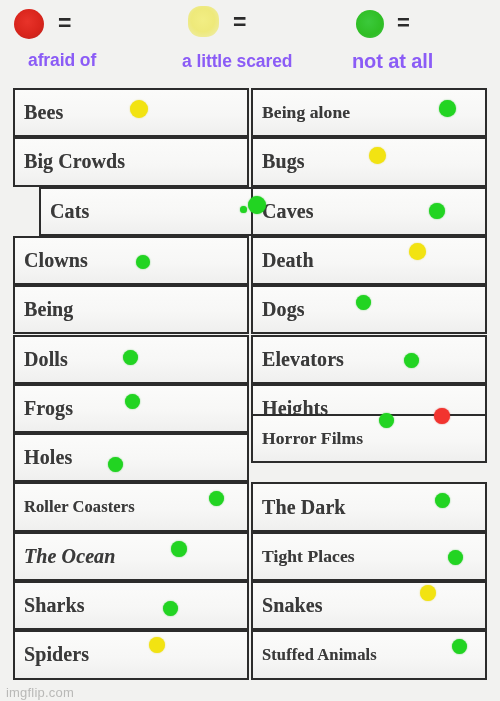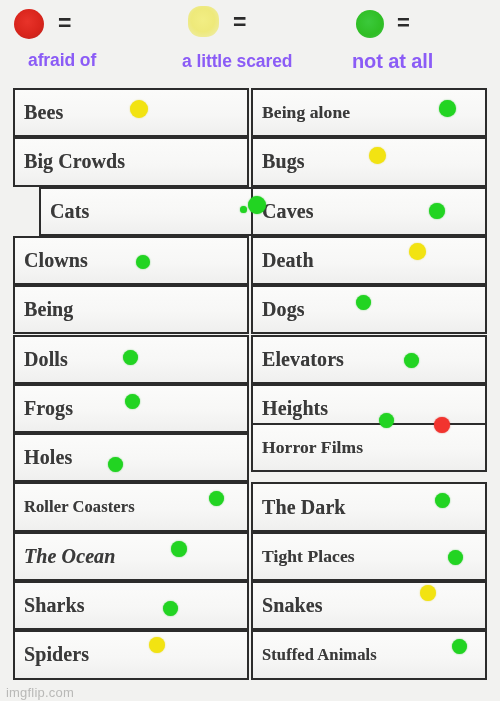--- a/index.html
+++ b/index.html
@@ -224,21 +224,21 @@
         <span class="dot green" style="left: 103px; top: 8px; width: 15px; height: 15px;"></span>
       </div>
       <div class="fear-row" style="top: 246.5px;">
         <span class="fear-label">Elevators</span>
         <span class="dot green" style="left: 151px; top: 16px; width: 15px; height: 15px;"></span>
       </div>
       <div class="fear-row" style="top: 295.8px;">
         <span class="fear-label">Heights</span>
         <span class="dot green" style="left: 126px; top: 27px; width: 15px; height: 15px;"></span>
       </div>
-      <div class="fear-row" style="top: 335px; align-items: center;">
+      <div class="fear-row" style="top: 326px; align-items: center;">
         <span class="fear-label sm">Horror Films</span>
         <span class="dot red" style="left: 181px; top: -8px; width: 16px; height: 16px;"></span>
       </div>
       <div class="fear-row" style="top: 394.4px;">
         <span class="fear-label">The Dark</span>
         <span class="dot green" style="left: 182px; top: 9px; width: 15px; height: 15px;"></span>
       </div>
       <div class="fear-row" style="top: 443.7px;">
         <span class="fear-label sm">Tight Places</span>
         <span class="dot green" style="left: 195px; top: 16px; width: 15px; height: 15px;"></span>

